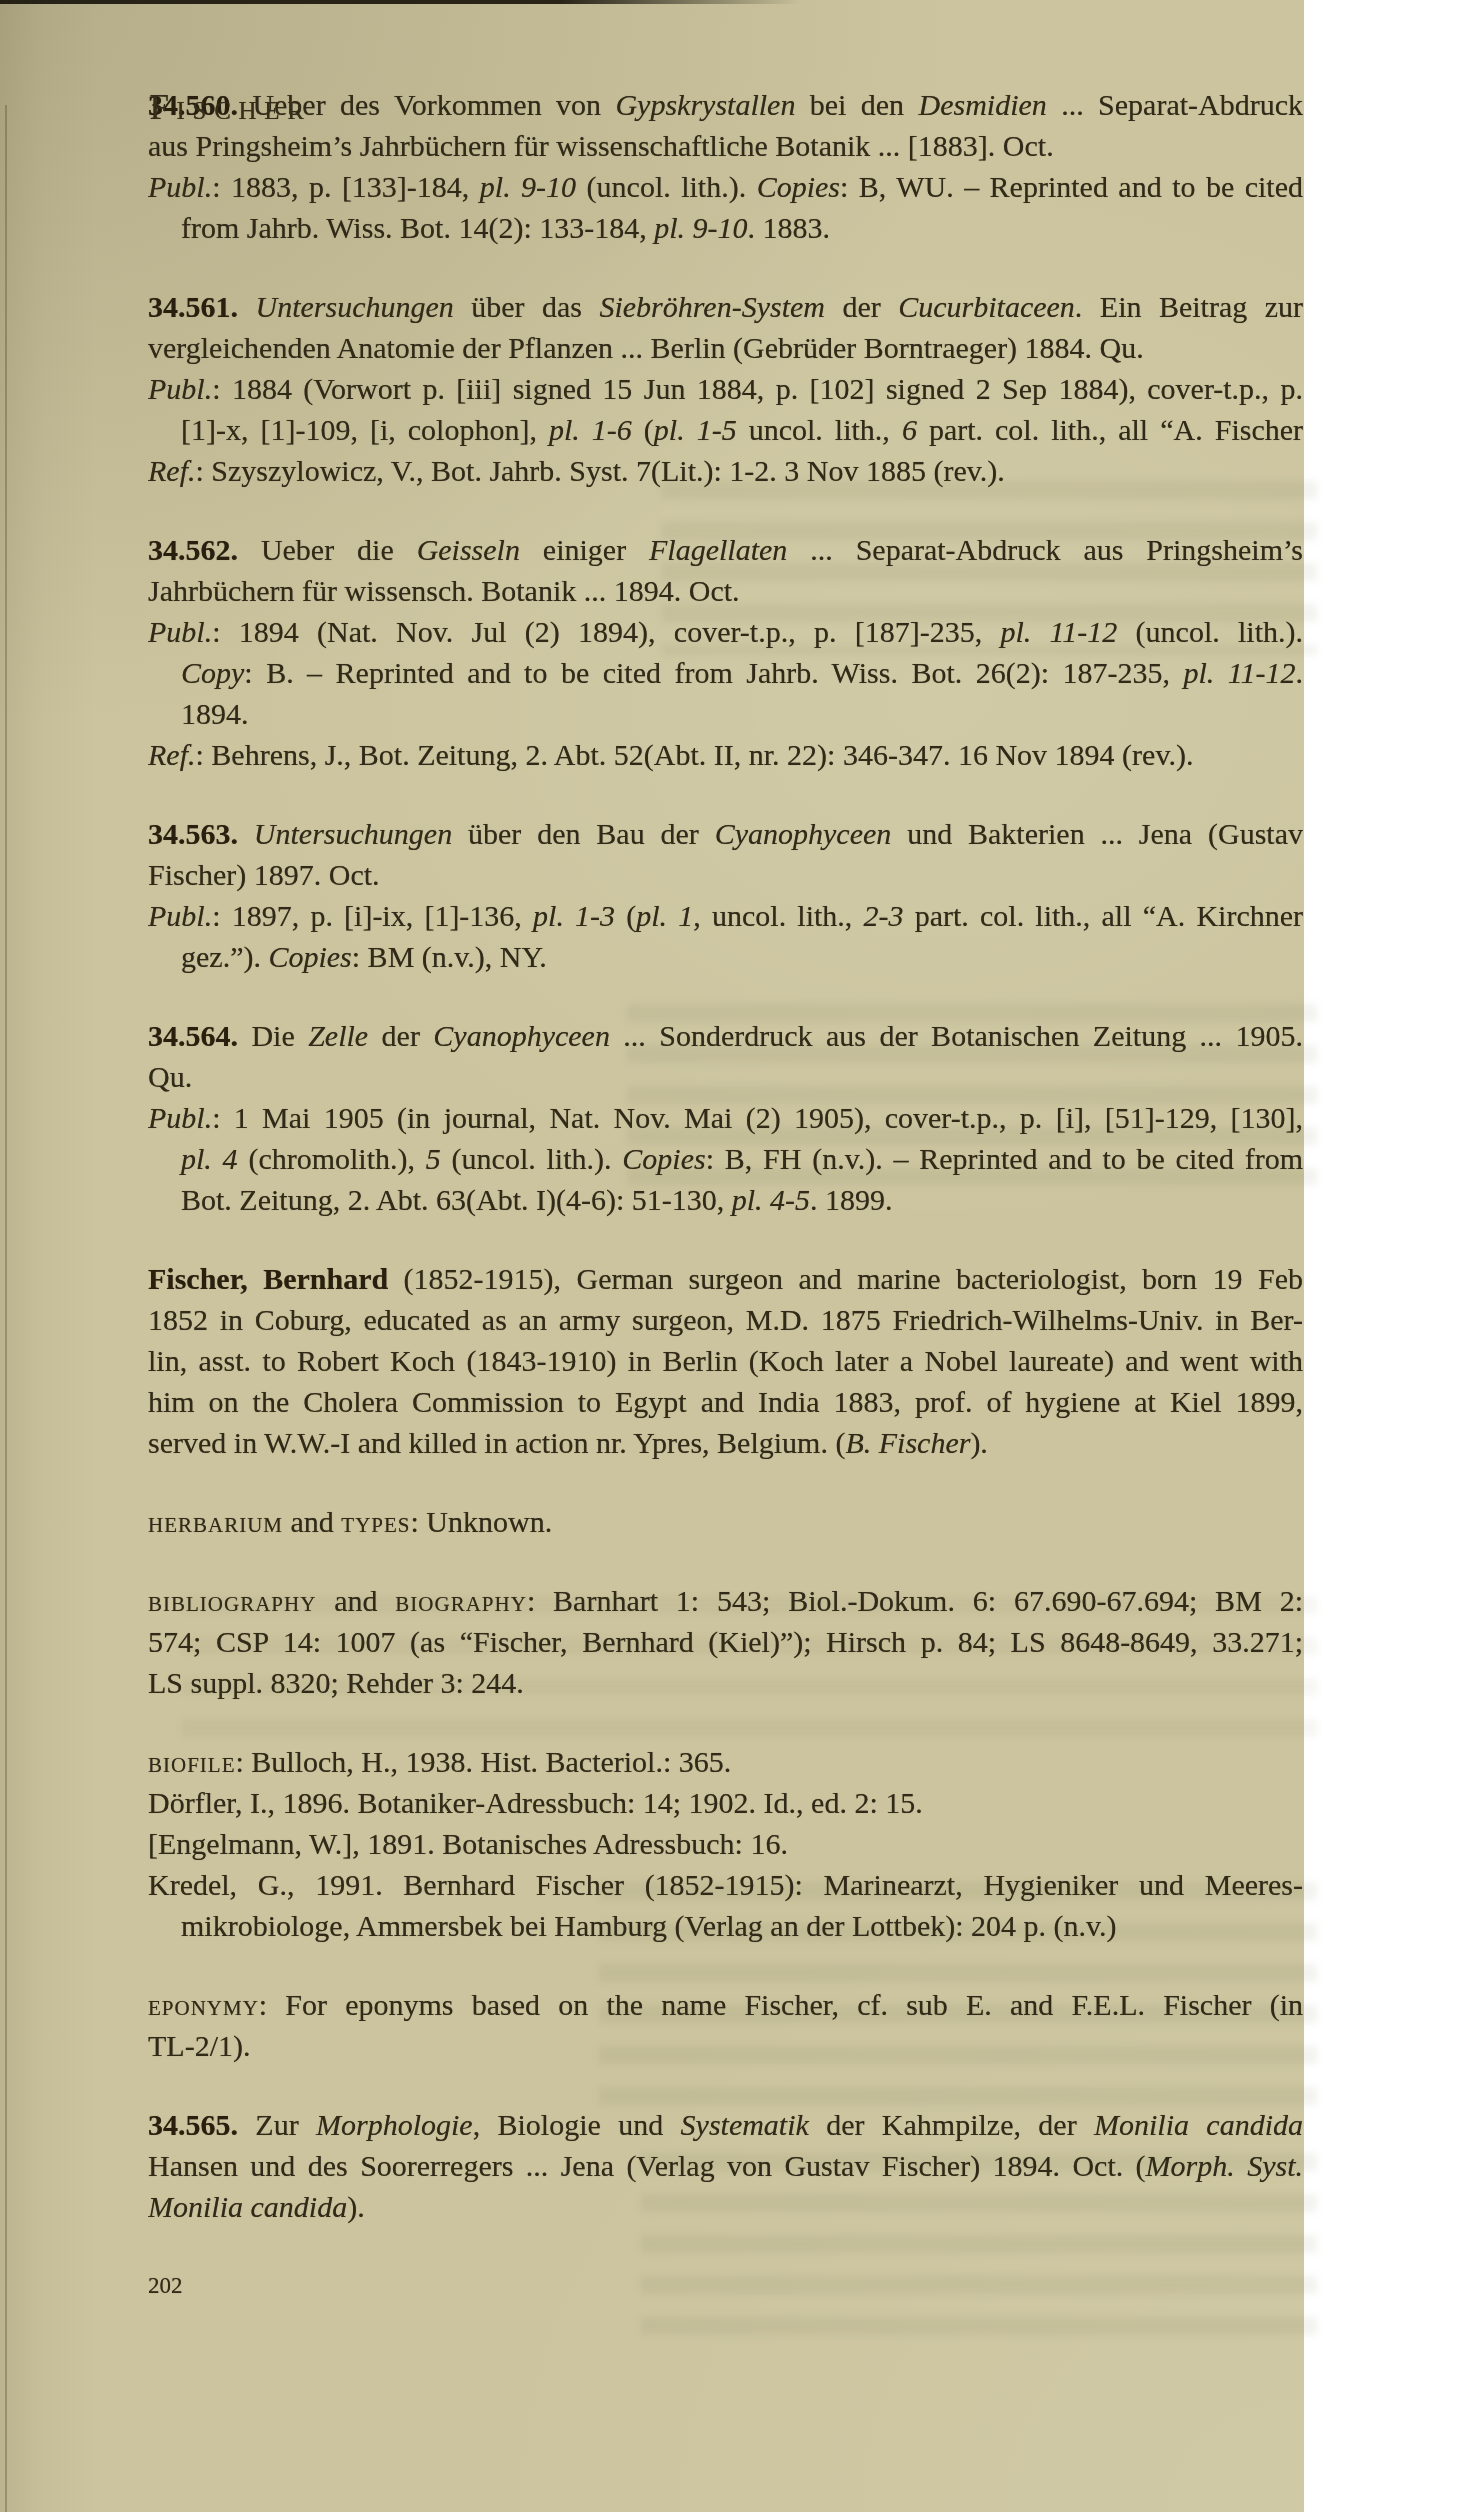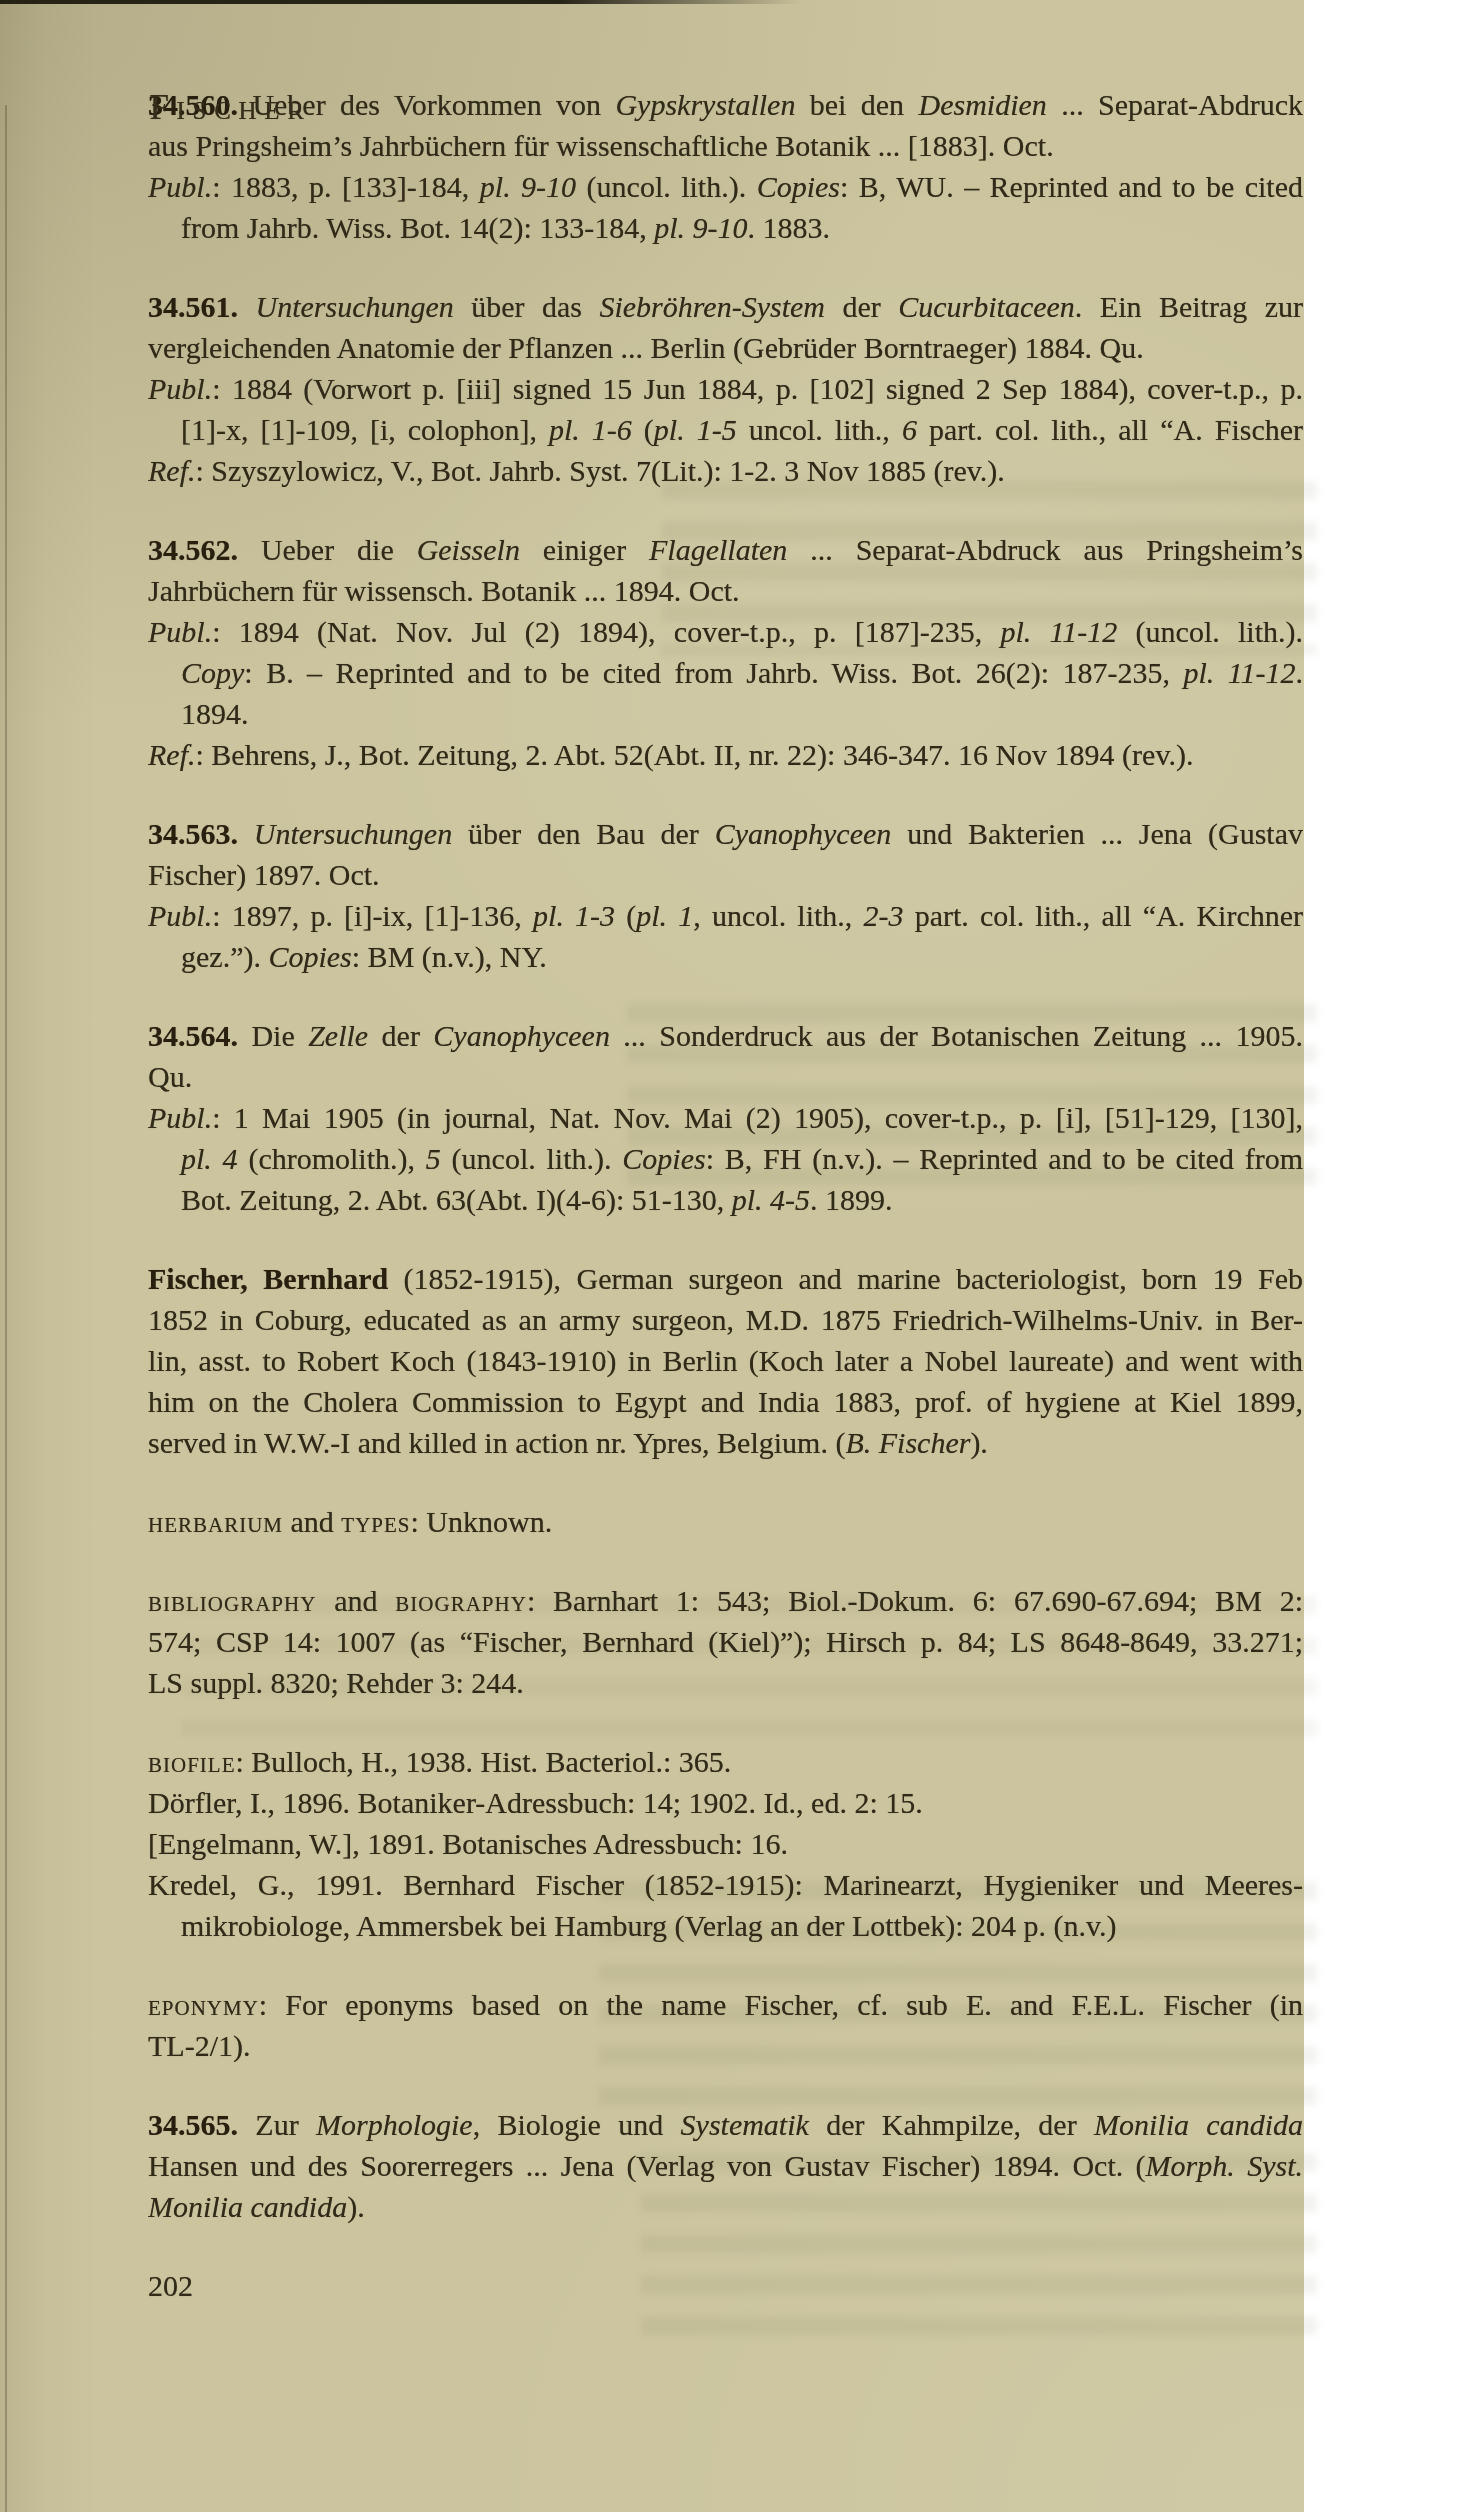--- a/index.html
+++ b/index.html
@@ -58,21 +58,21 @@
     overflow: hidden;
     text-shadow: 0 0 0.7px rgba(45,38,20,0.55);
   }
   .line.just { text-align-last: justify; }
   .line.ind  { padding-left: 33px; }
   .i  { font-style: italic; }
   .b  { font-weight: 700; color: #281f0e; }
   .sc { font-variant: small-caps; letter-spacing: 1px; }
   .page-number {
     margin-top: 31px;
-    font-size: 30px; line-height: 41px;
+    font-size: 23px; line-height: 41px;
     text-shadow: 0 0 0.7px rgba(45,38,20,0.55);
   }
 </style>
 </head>
 <body>
 
 <div class="page">
   <div class="scan-edge-top"></div>
   <div class="scan-edge-left"></div>
   <div class="ghost g1"></div>

